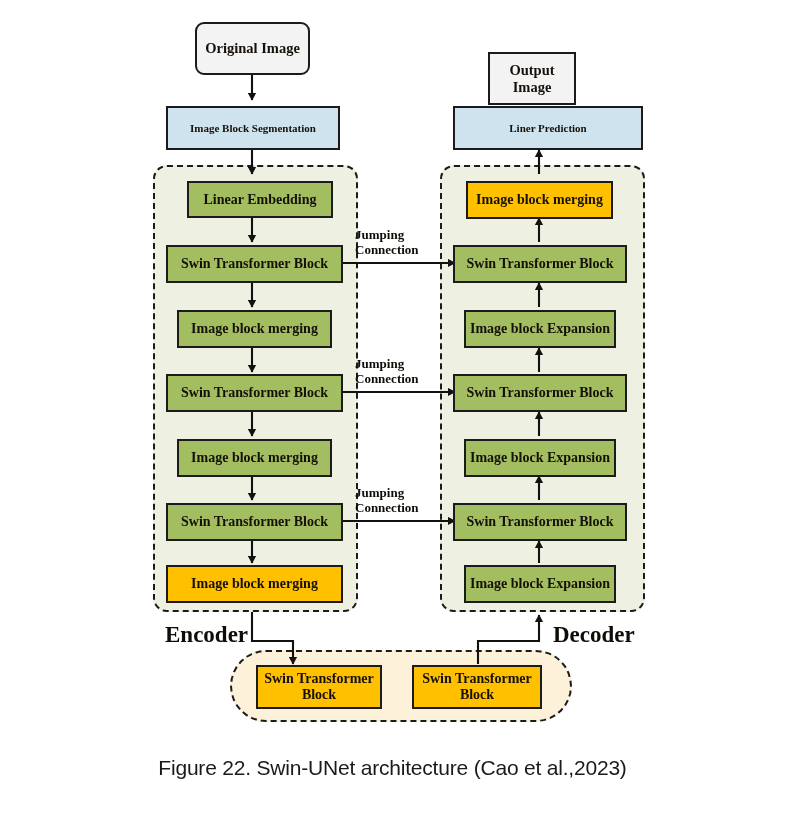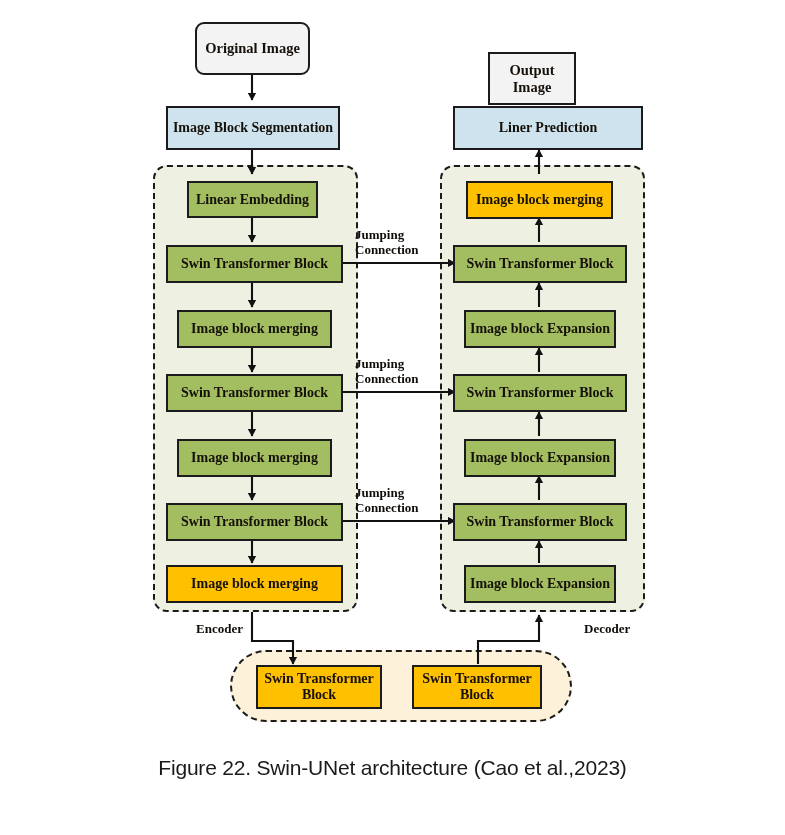--- a/index.html
+++ b/index.html
@@ -48,21 +48,21 @@
   }
 
   .node-white {
     background: #f3f3f3;
     border: 2px solid #1b1b1b;
     font-size: 14.5px;
   }
   .node-blue {
     background: #cfe3ee;
     border: 2px solid #1b1b1b;
-    font-size: 14px;
+    font-size: 11px;
   }
   .node-green {
     background: #a2be60;
     border: 2px solid #1b1b1b;
     font-size: 14px;
   }
   .node-orange {
     background: #ffc000;
     border: 2px solid #1b1b1b;
     font-size: 14px;
@@ -91,21 +91,21 @@
     position: absolute;
     font-family: "Liberation Serif", serif;
     font-weight: bold;
     color: #100c07;
     text-align: left;
     line-height: 1.12;
     z-index: 11;
     white-space: pre-line;
   }
   .label-skip { font-size: 13px; }
-  .label-side { font-size: 13px; margin-left: 31px; }
+  .label-side { font-size: 23px; }
 
   
   #caption {
     position: absolute;
     left: 0;
     top: 756px;
     width: 785px;
     text-align: center;
     font-family: "Liberation Sans", sans-serif;
     font-weight: 400;
@@ -175,21 +175,21 @@
   </div>
 
   <div class="node node-blue" style="left:166px; top:106px; width:174px; height:44px;">
     <span>Image Block Segmentation</span>
   </div>
 
   <div class="node node-blue" style="left:453px; top:106px; width:190px; height:44px;">
     <span>Liner Prediction</span>
   </div>
 
-  <div class="node node-green" style="left:187px; top:181px; width:131px; height:37px;">
+  <div class="node node-green" style="left:187px; top:181px; width:146px; height:37px;">
     <span>Linear Embedding</span>
   </div>
 
   <div class="node node-green" style="left:166px; top:245px; width:177px; height:38px;">
     <span>Swin Transformer Block</span>
   </div>
 
   <div class="node node-green" style="left:177px; top:310px; width:155px; height:38px;">
     <span>Image block merging</span>
   </div>

